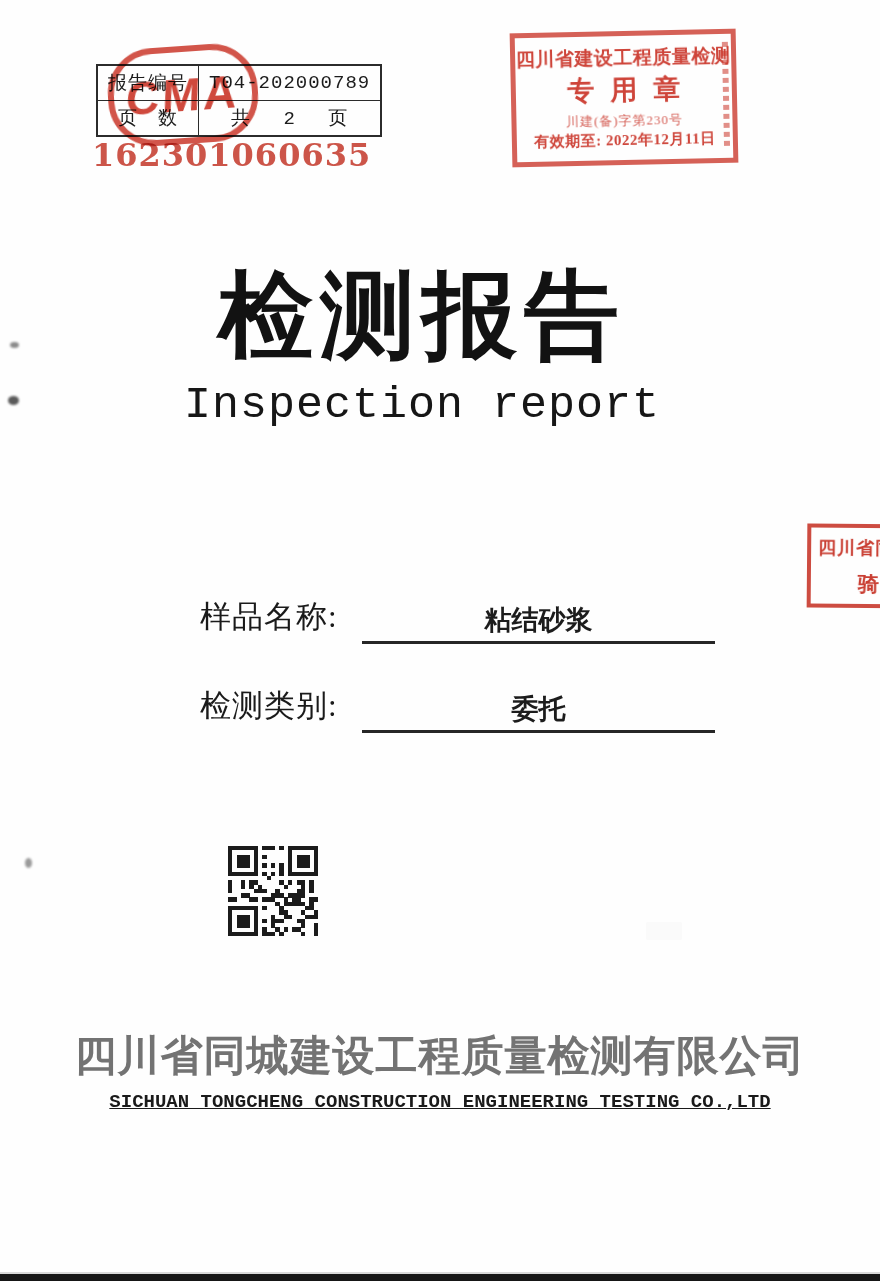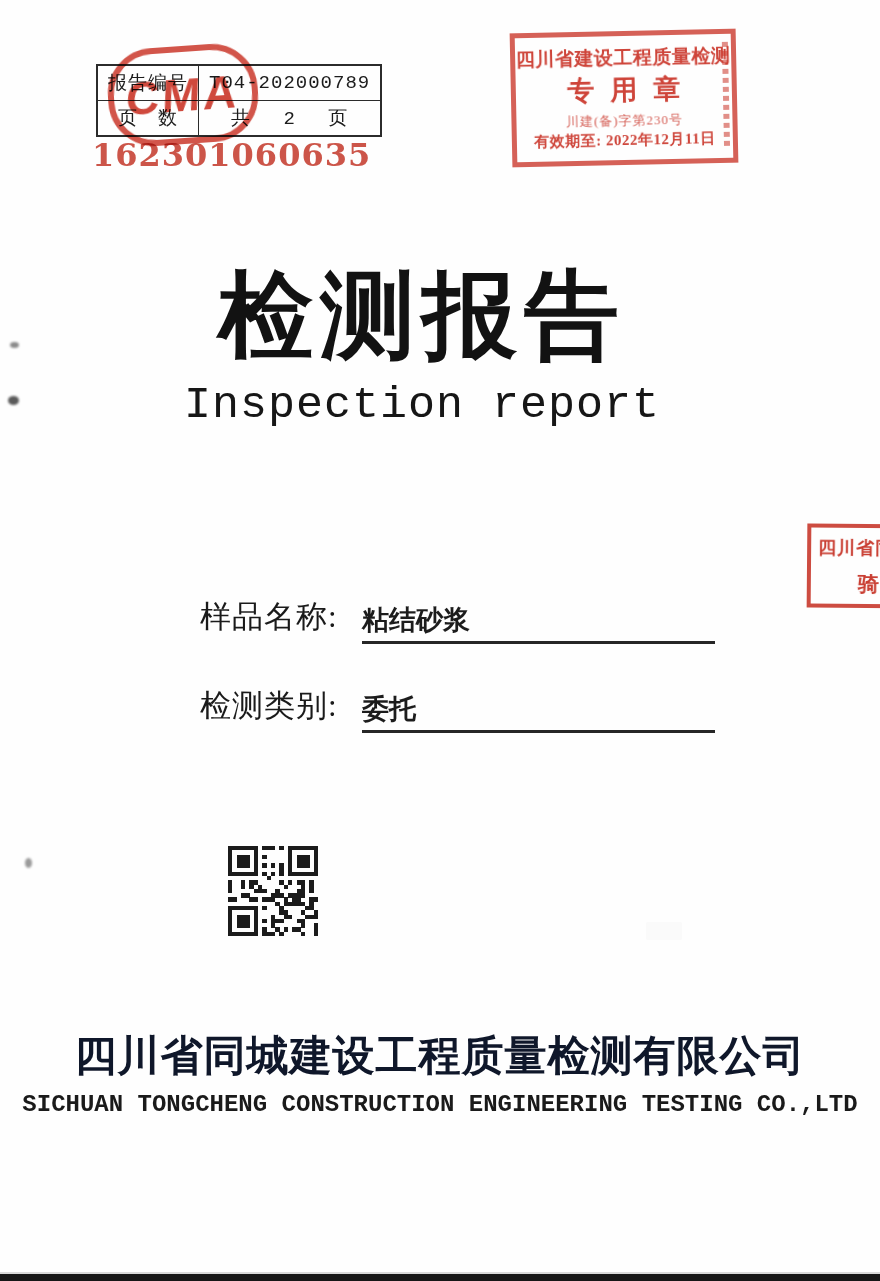--- a/index.html
+++ b/index.html
@@ -87,37 +87,37 @@
 
   
   .form{position:absolute;left:200px;top:596px;}
   .form-row{display:flex;align-items:flex-end;margin-bottom:41px;}
   .form-label{
     font-size:31px;letter-spacing:1px;color:#1a1a1a;
     width:162px;padding-bottom:6px;white-space:nowrap;
   }
   .form-value{
     width:353px;border-bottom:3px solid #262626;
-    font-size:27px;font-weight:600;
+    text-align:center;font-size:27px;font-weight:600;
     padding-bottom:3px;white-space:nowrap;
   }
 
   
   .qr{position:absolute;left:228px;top:846px;width:90px;height:90px;}
   .qr svg{width:100%;height:100%;}
 
   
   .footer{position:absolute;left:0;right:0;top:1028px;text-align:center;}
   .company-cn{
-    font-size:42px;font-weight:600;letter-spacing:1px;color:#0f172a;
+    font-size:42px;font-weight:600;letter-spacing:1px;color:#737373;
     font-family:"Liberation Serif",serif;
   }
   .company-en{
     margin-top:7px;font-family:"Liberation Mono",monospace;
-    font-weight:700;font-size:24px;color:#1a1a1a;letter-spacing:0;
+    font-weight:700;font-size:19px;color:#1a1a1a;letter-spacing:0;text-decoration:underline;
   }
 
   
   .speck{position:absolute;border-radius:50%;filter:blur(1px);}
   .speck.s1{left:10px;top:342px;width:9px;height:6px;background:#8a8a8a;}
   .speck.s2{left:8px;top:396px;width:11px;height:9px;background:#5a5a5a;}
   .speck.s3{left:25px;top:858px;width:7px;height:10px;background:#9a9a9a;}
   .speck.s4{left:646px;top:922px;width:36px;height:18px;background:#fafafa;border-radius:2px;filter:none;}
   .bottom-grayline{position:absolute;left:0;right:0;bottom:7px;height:2px;background:#d9d9d9;}
   .bottom-bar{position:absolute;left:0;right:0;bottom:0;height:7px;background:#161616;}

